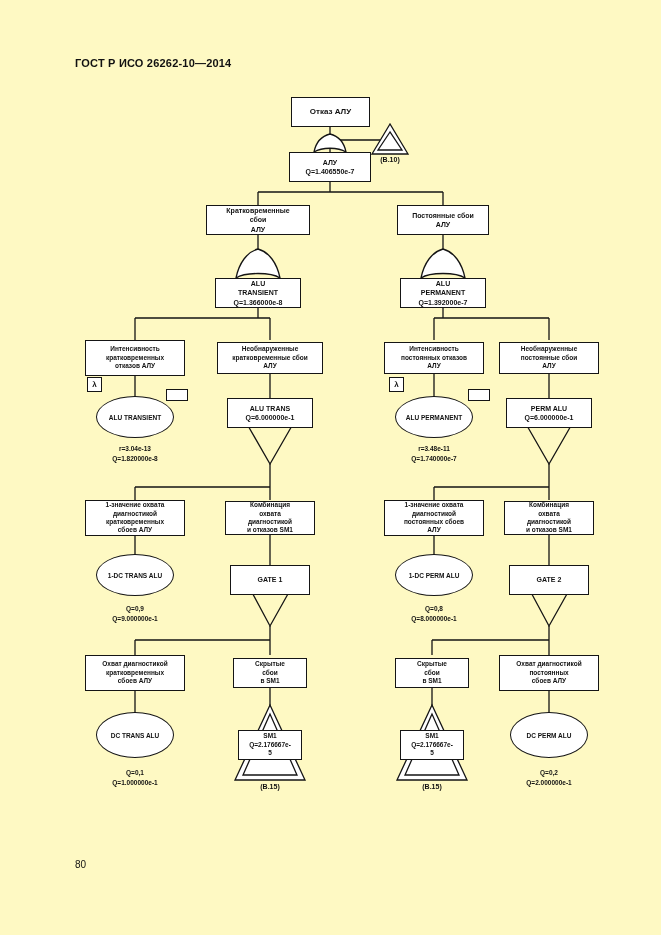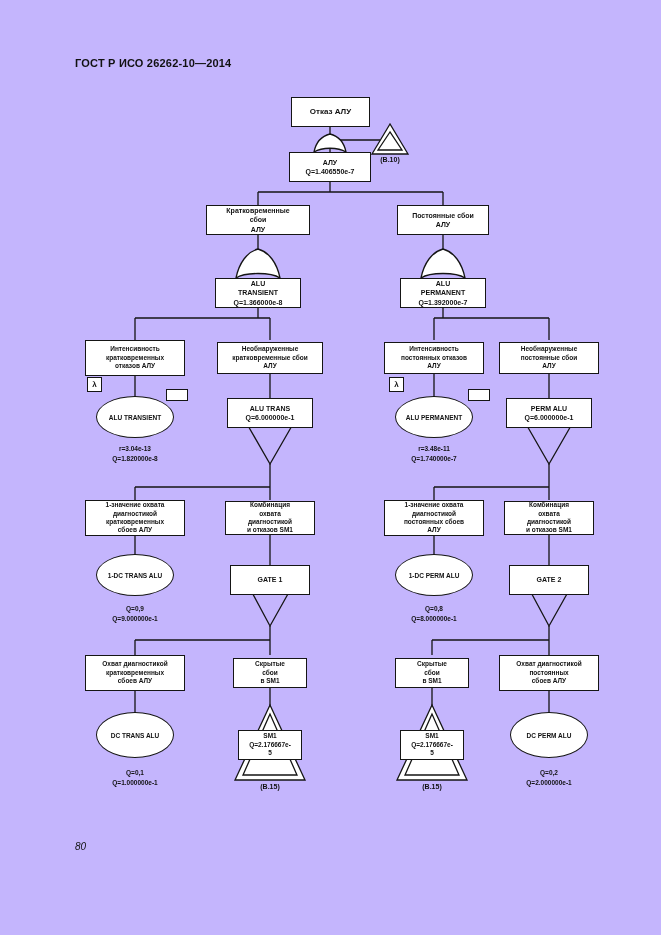--- a/index.html
+++ b/index.html
@@ -1,21 +1,21 @@
 <!DOCTYPE html>
 <html><head>
 <meta charset="utf-8">
 <style>
   * { margin:0; padding:0; box-sizing:border-box; }
   html,body { background:#e9e9e9; }
   body { font-family:"Liberation Sans", sans-serif; color:#111; }
-  .page { position:relative; width:661px; height:935px; background:#c4b5fd; margin:0 auto; overflow:hidden; }
+  .page { position:relative; width:661px; height:935px; background:#fef9c3; margin:0 auto; overflow:hidden; }
   .header { position:absolute; left:75px; top:57px; font-size:11px; font-weight:bold; letter-spacing:.2px; }
   .caption { position:absolute; left:80px; top:810px; width:520px; text-align:center; font-size:8px; color:#222; }
-  .pagenum { position:absolute; left:75px; top:841px; font-size:10px;font-style:italic; }
+  .pagenum { position:absolute; left:75px; top:859px; font-size:10px; }
   svg.wires { position:absolute; left:0; top:0; }
   .ebox { position:absolute; border:1.5px solid #151515; background:#fff;
           display:flex; align-items:center; justify-content:center; text-align:center;
           font-weight:bold; white-space:pre-line; line-height:1.3; padding:14px; }
   .circ { position:absolute; border:1.6px solid #151515; border-radius:50%; background:#fff;
           display:flex; align-items:center; justify-content:center; text-align:center;
           font-weight:bold; padding:2px; }
   .vals { position:absolute; text-align:center; font-weight:bold; white-space:pre-line; line-height:1.5; }
   .lbl  { position:absolute; text-align:center; font-weight:bold; white-space:pre-line; }
   .sq   { position:absolute; border:1.2px solid #151515; background:#fff;

